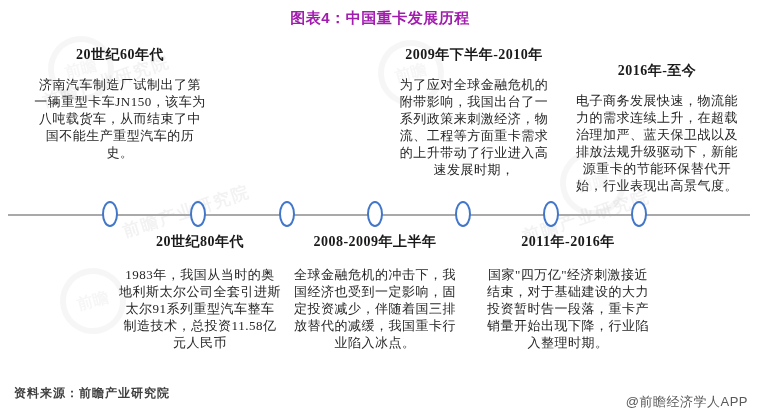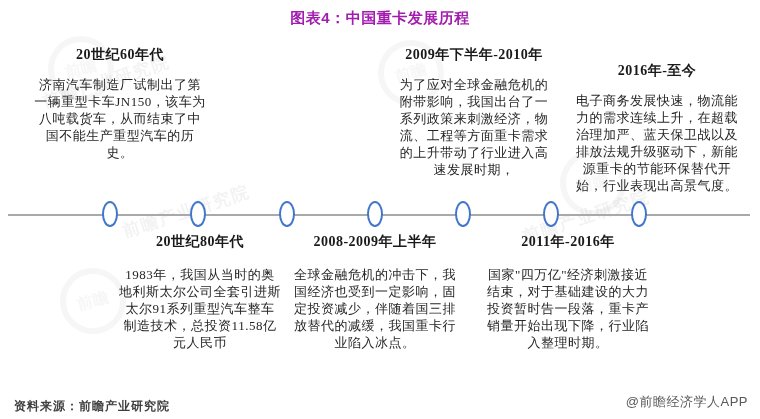--- a/index.html
+++ b/index.html
@@ -45,21 +45,21 @@
     position:absolute;top:201px;
     width:12px;height:22px;
     border:2.5px solid #4176c9;border-radius:50%;
     background:#ffffff;
     box-sizing:content-box;
   }
   .m1{left:102px;} .m2{left:190px;} .m3{left:279px;}
   .m4{left:367px;} .m5{left:455px;} .m6{left:543px;} .m7{left:631px;}
   
   .footer-source{
-    position:absolute;left:14px;bottom:4px;
+    position:absolute;left:14px;bottom:17px;
     font-size:12px;font-weight:bold;color:#404040;letter-spacing:1px;
   }
   .footer-attrib{
     position:absolute;right:12px;bottom:8px;
     font-size:13px;color:#595959;letter-spacing:0.5px;
   }
   
   .wm{position:absolute;color:#8a8a8a;opacity:0.10;pointer-events:none;white-space:nowrap;}
   .wm-text{font-size:17px;font-weight:bold;transform:rotate(-18deg);letter-spacing:2px;}
   .wm-t1{left:120px;top:200px;}

